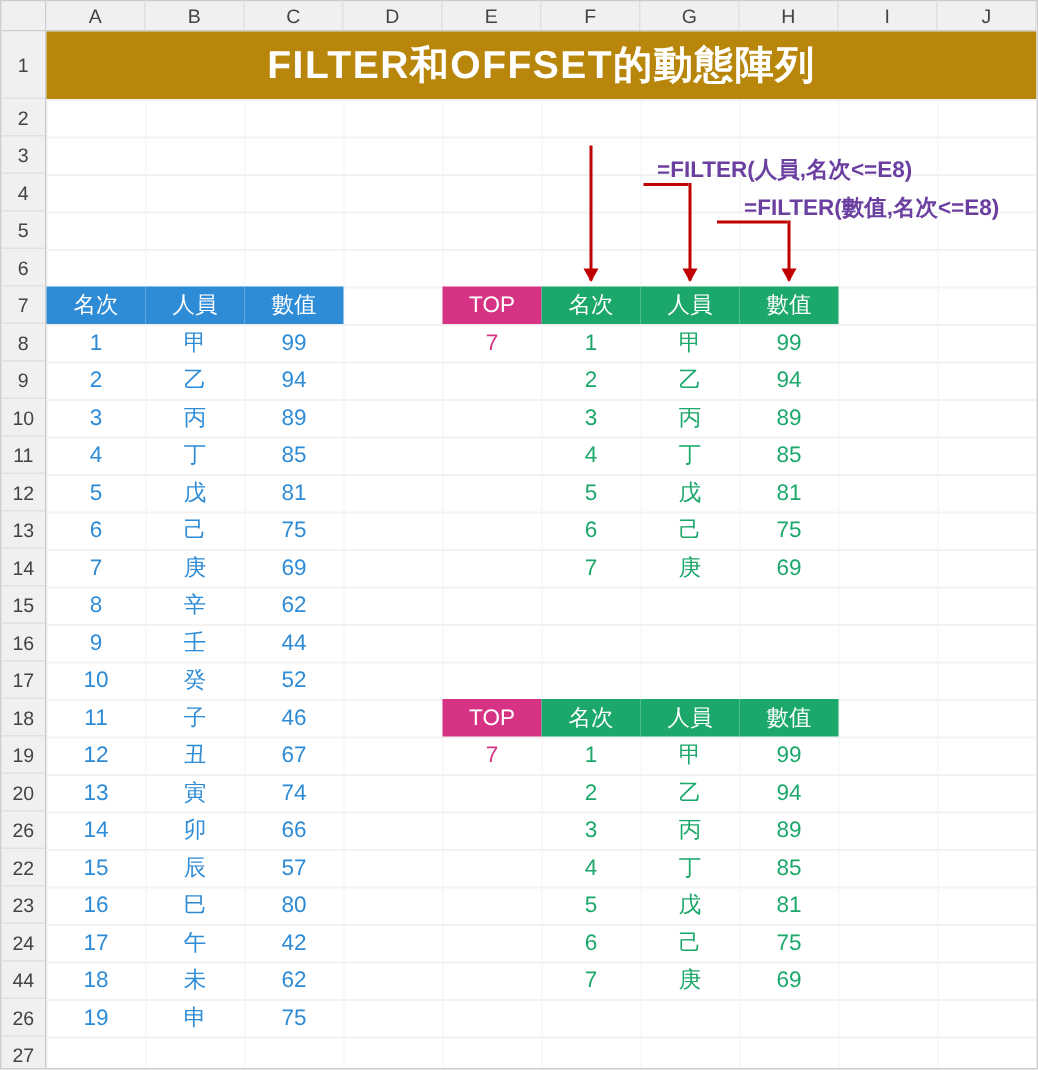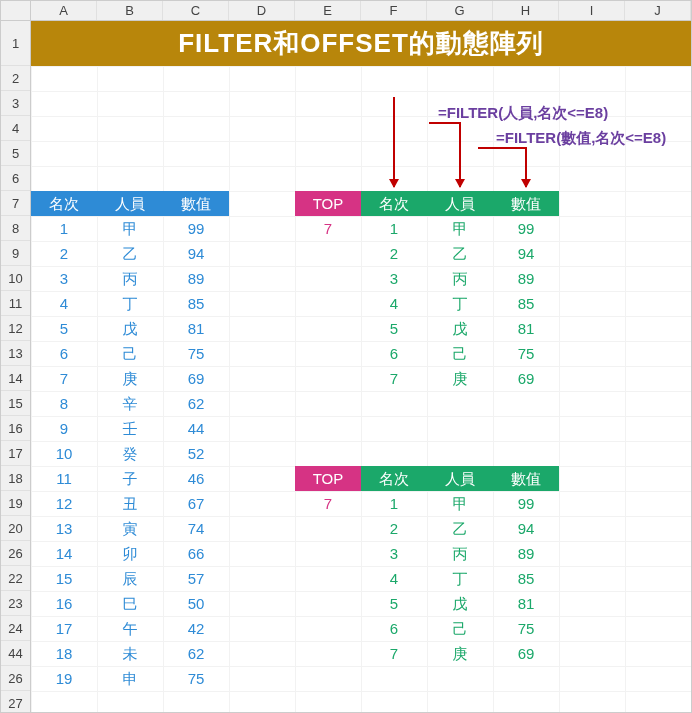--- a/index.html
+++ b/index.html
@@ -222,21 +222,21 @@
       <div class="cell num-blue" style="left: 66px; top: 495px;">寅</div>
       <div class="cell num-blue" style="left: 132px; top: 495px;">74</div>
       <div class="cell num-blue" style="left: 0px; top: 520px;">14</div>
       <div class="cell num-blue" style="left: 66px; top: 520px;">卯</div>
       <div class="cell num-blue" style="left: 132px; top: 520px;">66</div>
       <div class="cell num-blue" style="left: 0px; top: 545px;">15</div>
       <div class="cell num-blue" style="left: 66px; top: 545px;">辰</div>
       <div class="cell num-blue" style="left: 132px; top: 545px;">57</div>
       <div class="cell num-blue" style="left: 0px; top: 570px;">16</div>
       <div class="cell num-blue" style="left: 66px; top: 570px;">巳</div>
-      <div class="cell num-blue" style="left: 132px; top: 570px;">50</div>
+      <div class="cell num-blue" style="left: 132px; top: 570px;">80</div>
       <div class="cell num-blue" style="left: 0px; top: 595px;">17</div>
       <div class="cell num-blue" style="left: 66px; top: 595px;">午</div>
       <div class="cell num-blue" style="left: 132px; top: 595px;">42</div>
       <div class="cell num-blue" style="left: 0px; top: 620px;">18</div>
       <div class="cell num-blue" style="left: 66px; top: 620px;">未</div>
       <div class="cell num-blue" style="left: 132px; top: 620px;">62</div>
       <div class="cell num-blue" style="left: 0px; top: 645px;">19</div>
       <div class="cell num-blue" style="left: 66px; top: 645px;">申</div>
       <div class="cell num-blue" style="left: 132px; top: 645px;">75</div>
       <div class="cell hdr-pink" style="left: 264px; top: 170px;">TOP</div>

